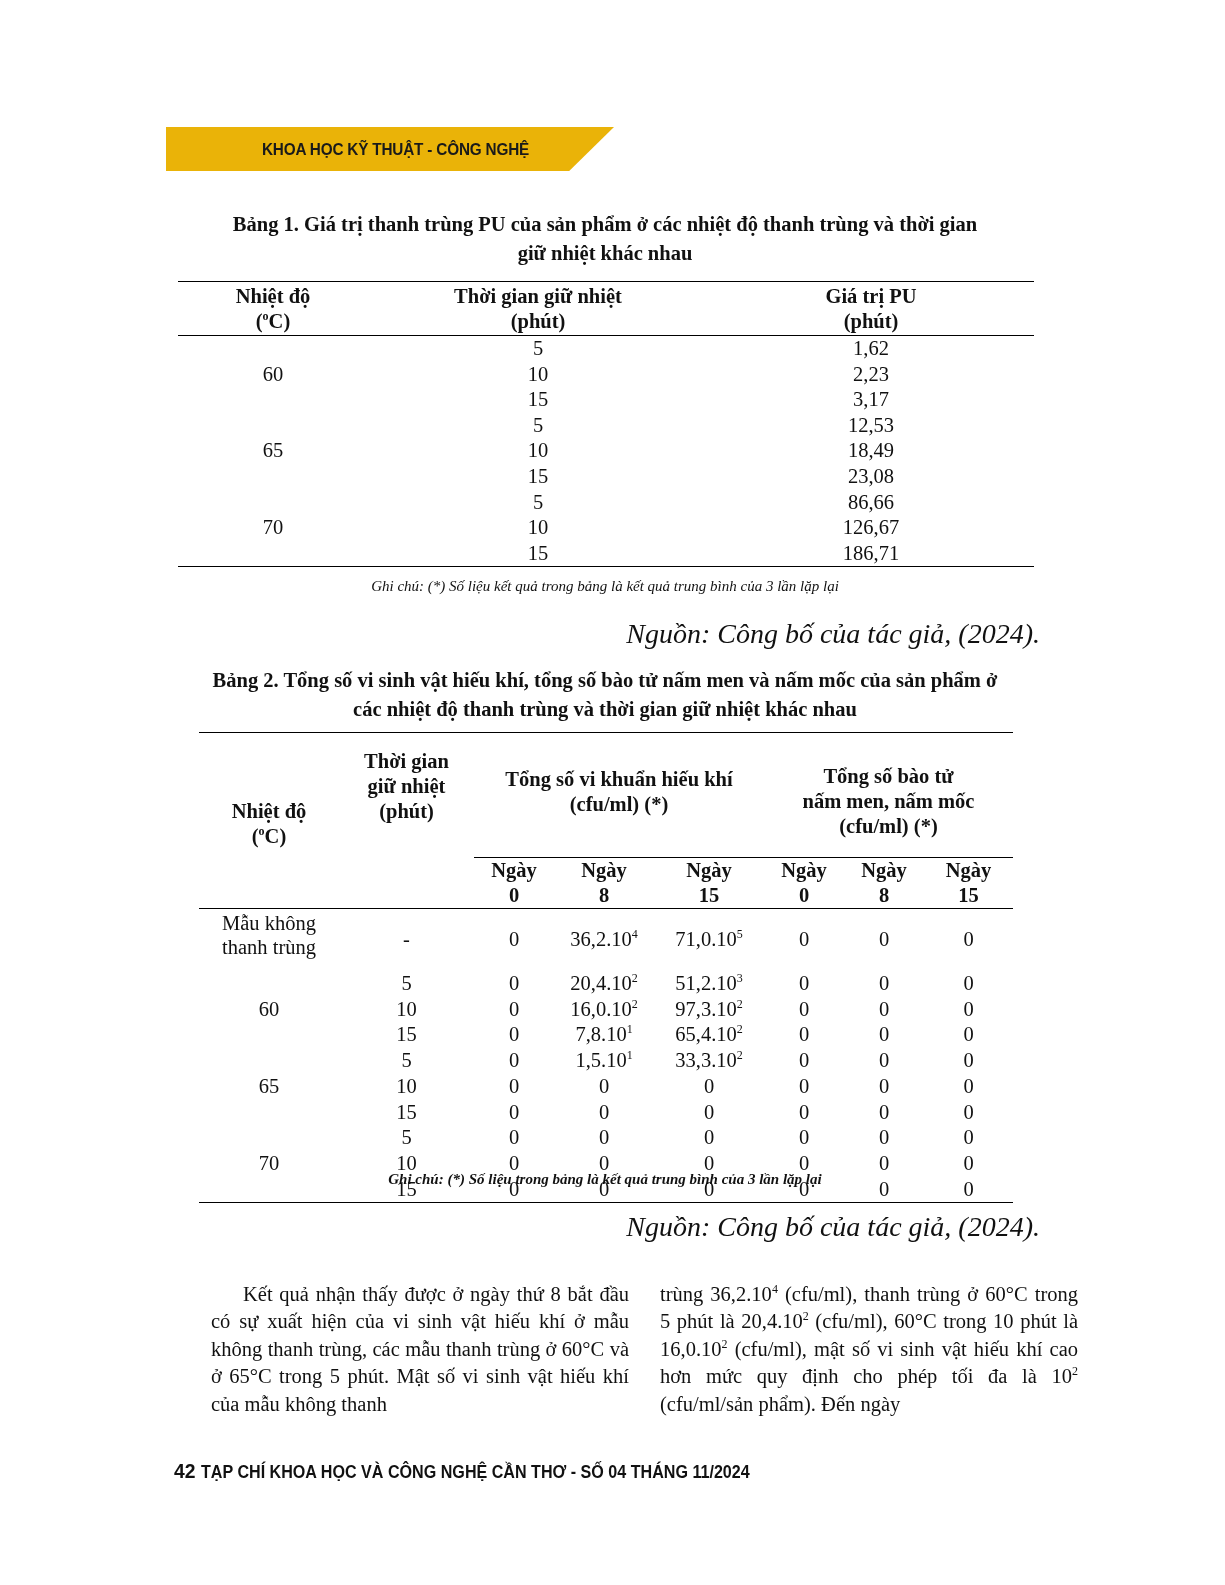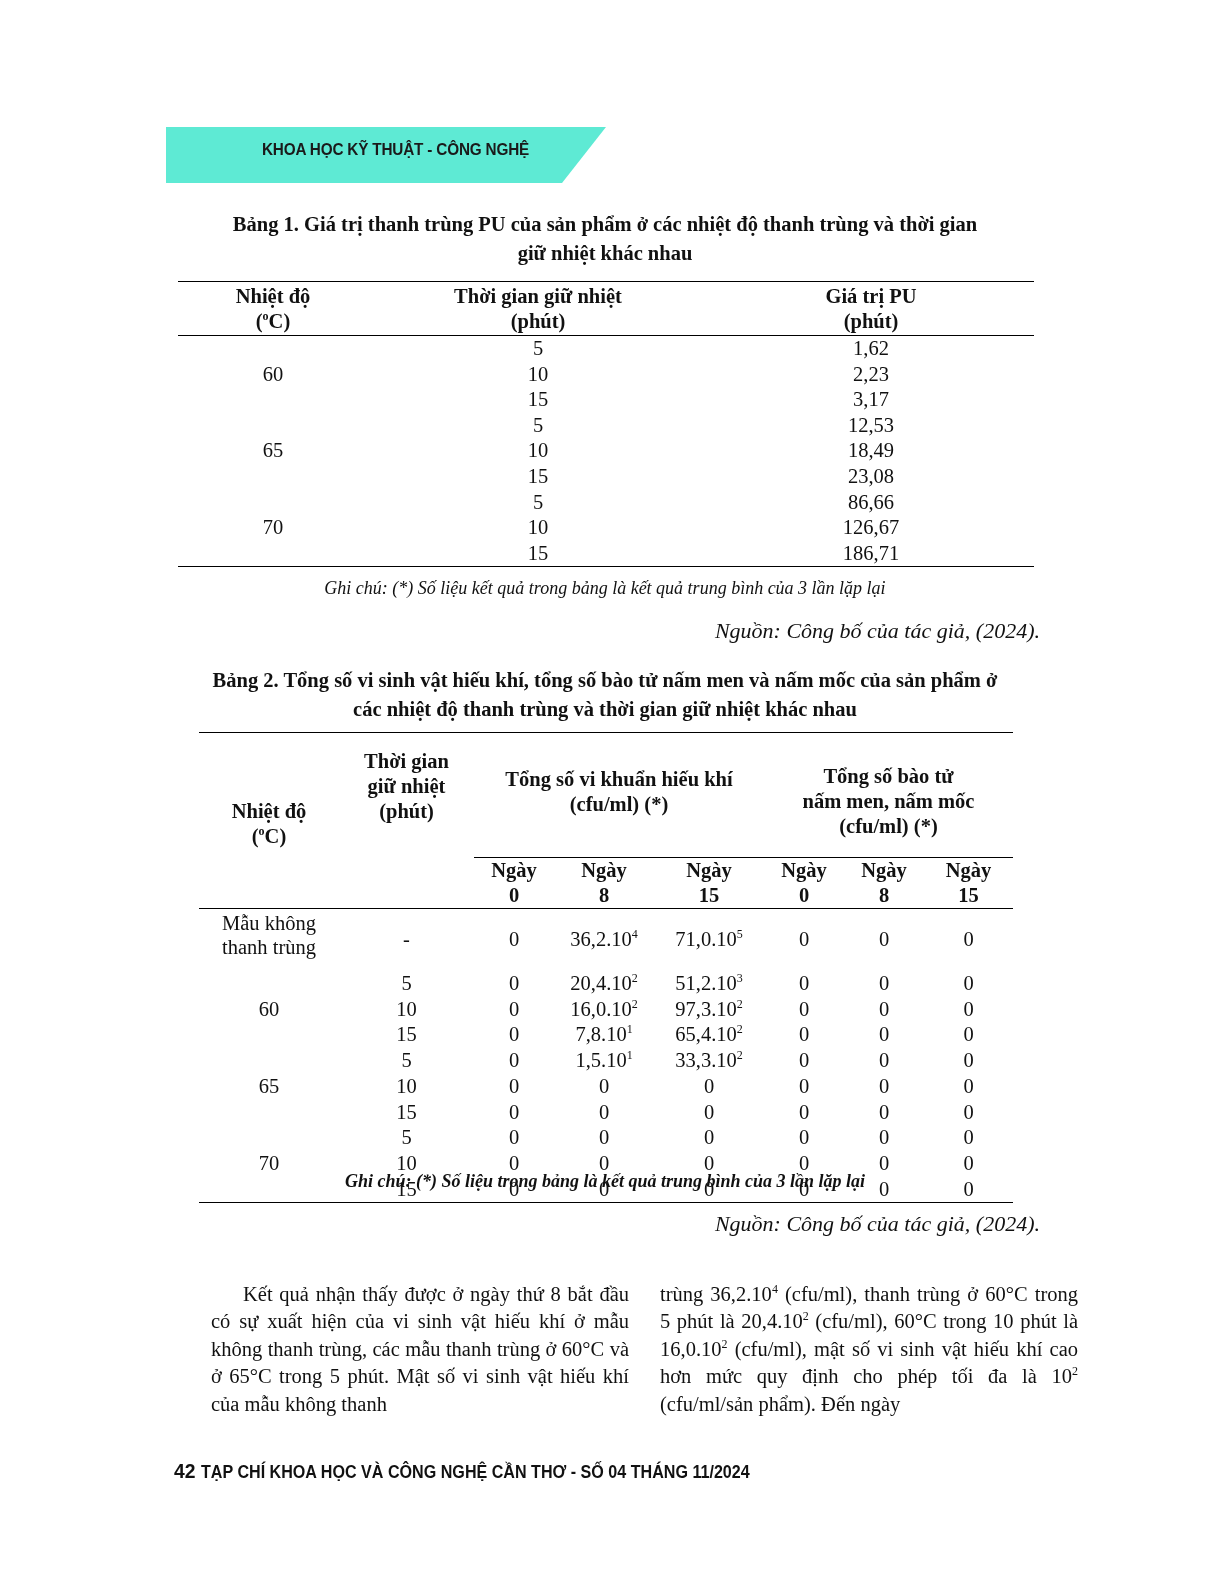--- a/index.html
+++ b/index.html
@@ -1,25 +1,25 @@
 <!DOCTYPE html>
 <html><head>
 <meta charset="utf-8">
 <style>
   html, body { margin: 0; padding: 0; background: #ffffff; }
   body { width: 1225px; height: 1585px; position: relative; overflow: hidden; font-family: "Liberation Serif", serif; color: #111; }
 
-  .banner { position: absolute; left: 166px; top: 127px; width: 440px; height: 56px; background: #5eead4;
-    clip-path: polygon(0 0, 100% 0, 90% 100%, 0 100%); }
+  .banner { position: absolute; left: 166px; top: 127px; width: 440px; height: 44px; background: #eab308;
+    clip-path: polygon(0 0, 100% 0, 90% 100%, 0 100%); padding-left: 8px; }
   .banner span { position: absolute; left: 96px; top: 13px; font-family: "Liberation Sans", sans-serif; font-weight: 700;
     font-size: 17px; color: #1a1a1a; letter-spacing: -0.2px; transform: scaleX(0.9); transform-origin: left center; white-space: nowrap; }
 
   .caption { position: absolute; left: 170px; width: 870px; text-align: center; font-weight: 700; font-size: 20.5px; line-height: 29px; }
-  .note { position: absolute; left: 170px; width: 870px; text-align: center; font-style: italic; font-size: 18px; }
-  .source { position: absolute; right: 185px; font-style: italic; font-size: 22px; }
+  .note { position: absolute; left: 170px; width: 870px; text-align: center; font-style: italic; font-size: 15px; }
+  .source { position: absolute; right: 185px; font-style: italic; font-size: 28px; }
 
   table { border-collapse: collapse; position: absolute; font-size: 20.5px; }
   td, th { padding: 0; text-align: center; vertical-align: middle; }
   th { font-weight: 700; }
   sup { font-size: 12px; line-height: 0; vertical-align: 8px; }
 
   #t1 { left: 178px; top: 281px; width: 856px; }
   #t1 thead tr th { border-top: 1.5px solid #000; border-bottom: 1.5px solid #000; line-height: 25px; padding: 2px 0 1px; }
   #t1 tbody td { line-height: 25.6px; }
   #t1 tbody tr:last-child td { border-bottom: 1.5px solid #000; }

